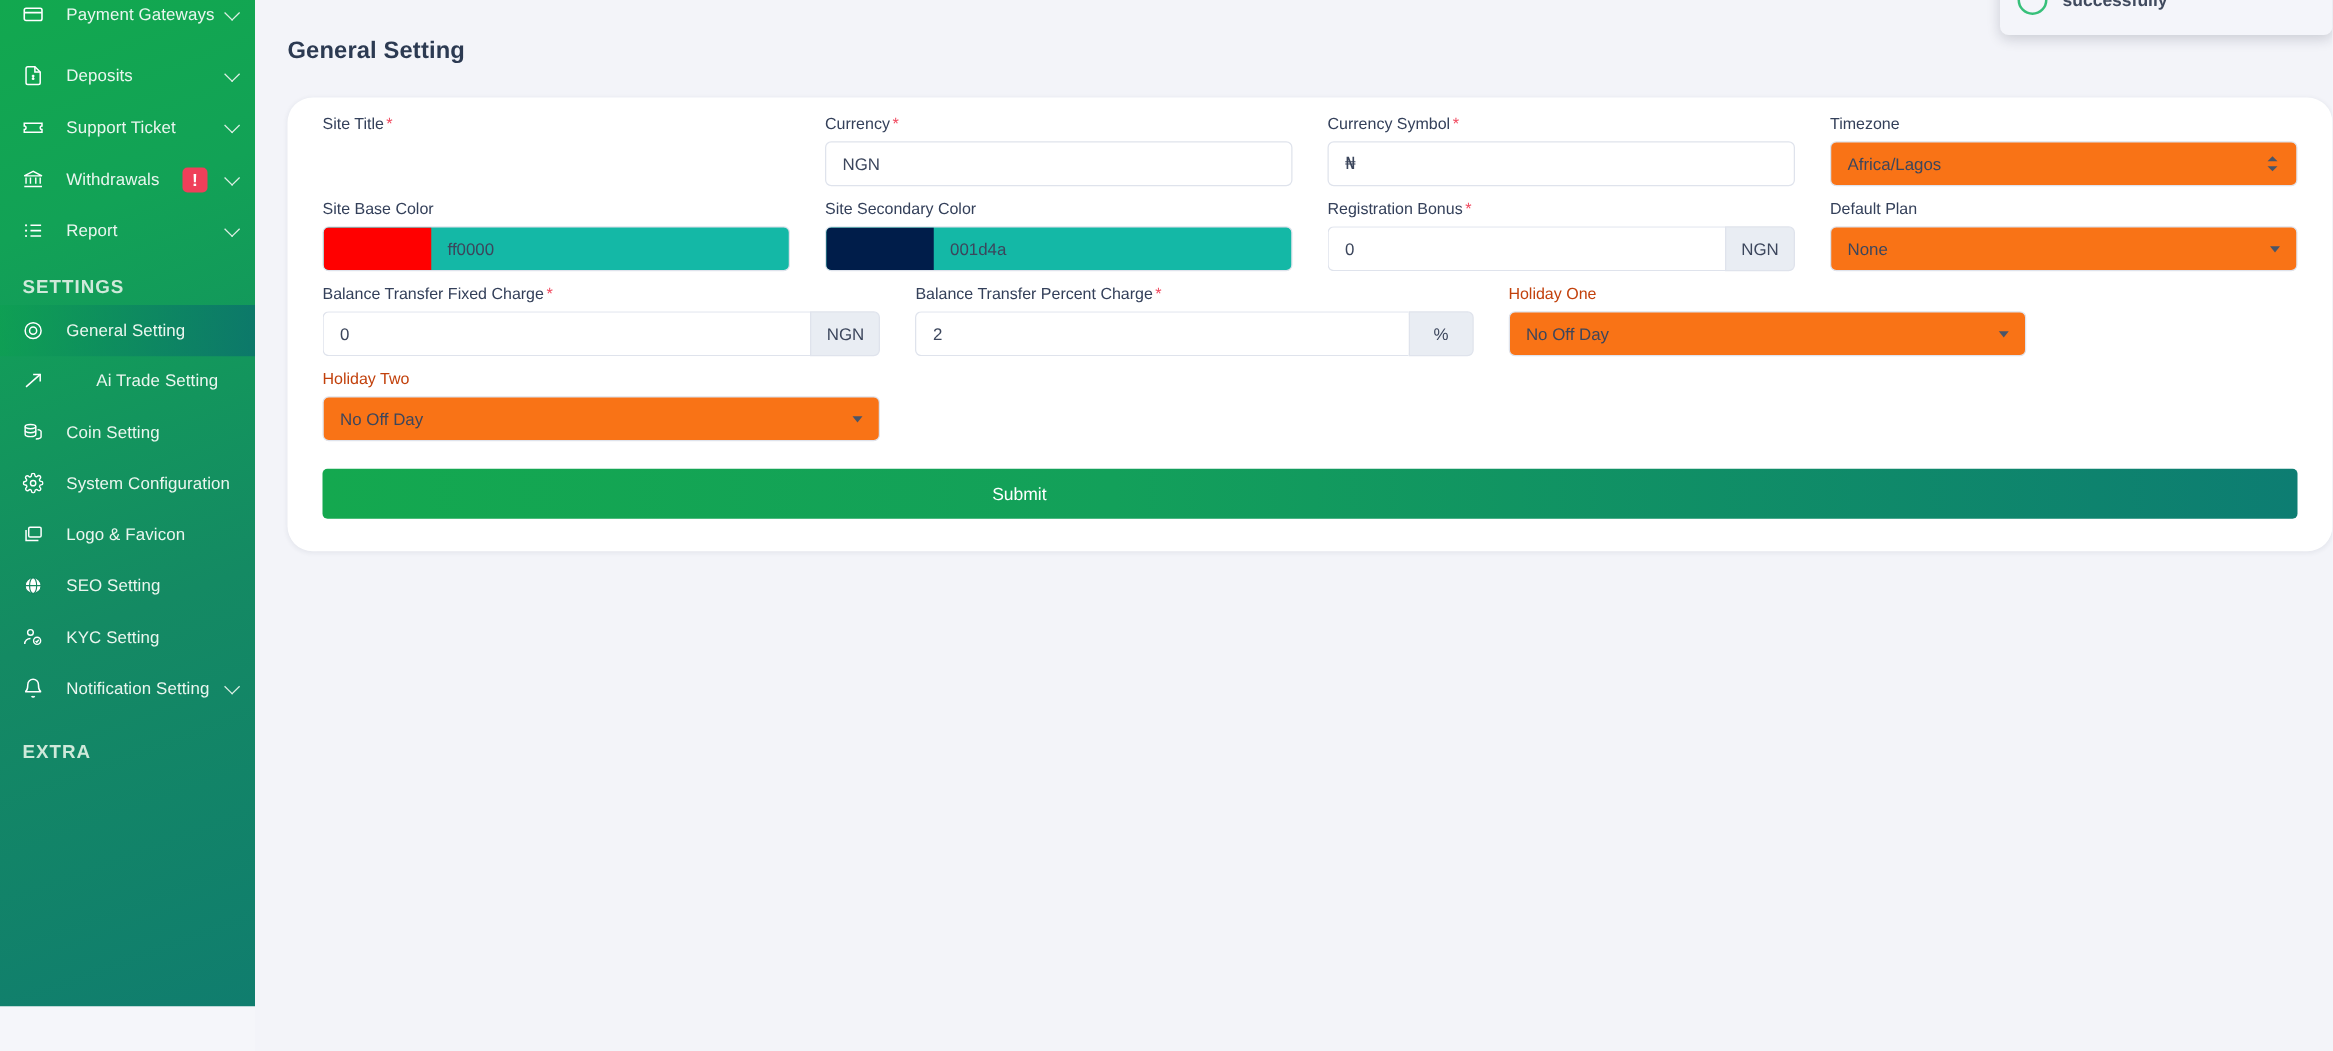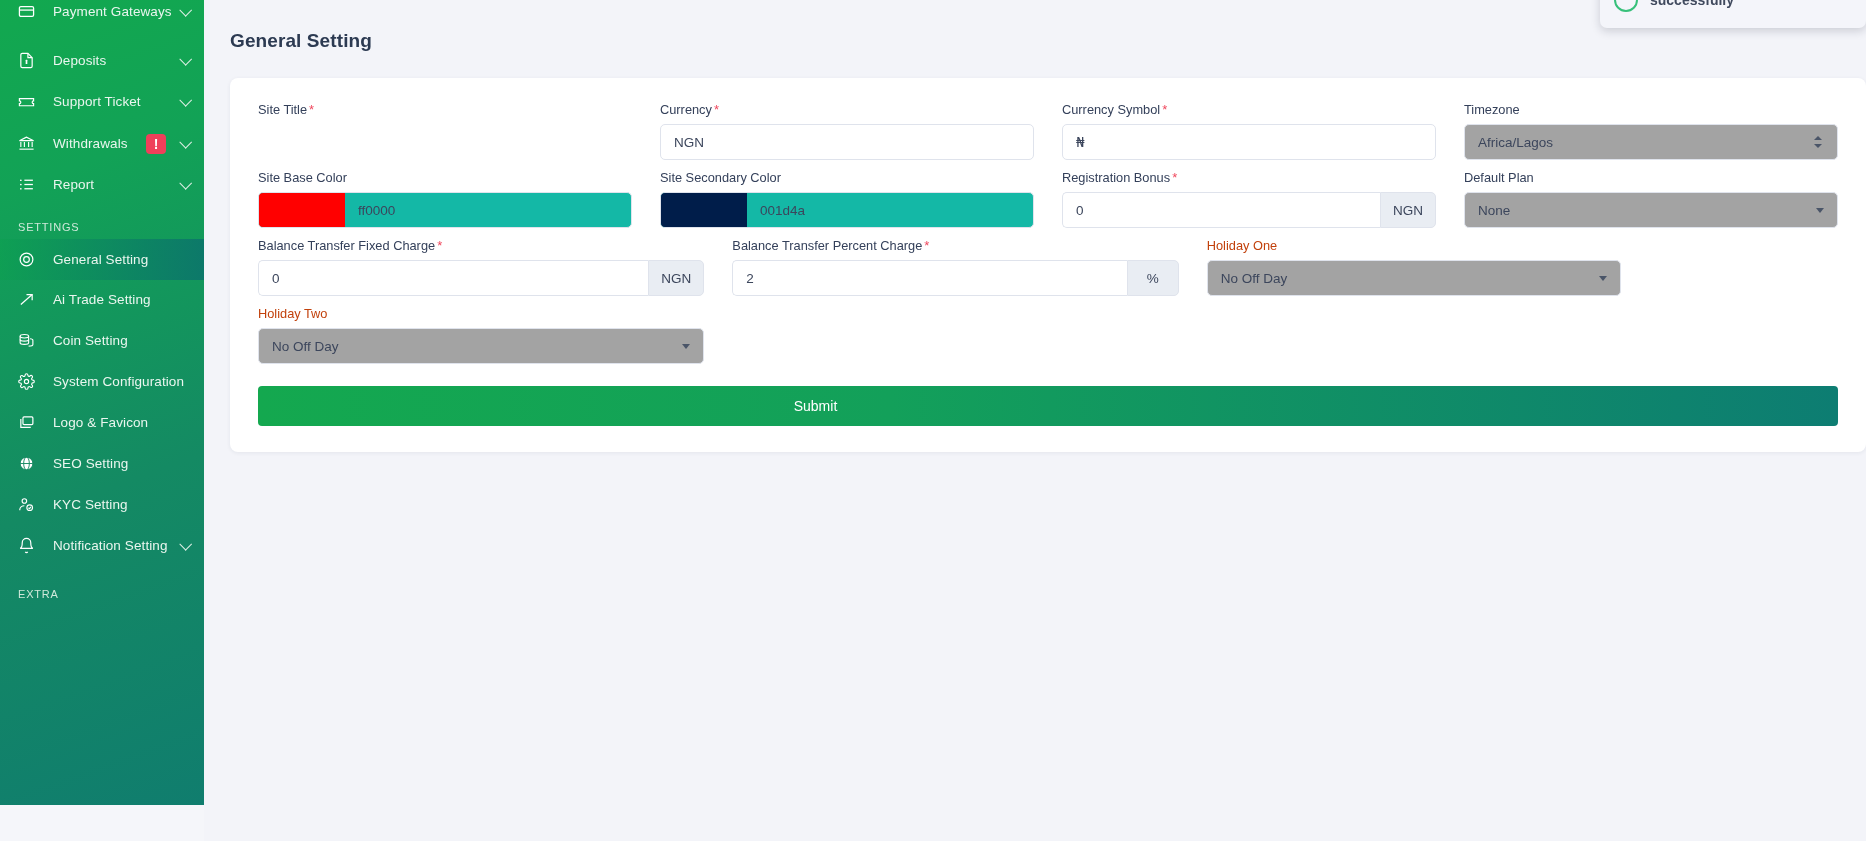--- a/index.html
+++ b/index.html
@@ -53,38 +53,38 @@
     position: absolute; right: 38px; top: 50%;
     transform: translateY(-50%);
     width: 20px; height: 20px; border-radius: 4px;
     background: #ef3f5a;
     color: #fff; font-size: 14px; font-weight: bold;
     display: flex; align-items: center; justify-content: center;
     line-height: 1;
   }
   .nav-section {
     padding: 16px 0 6px 18px;
-    font-size: 11px; font-weight: normal;
+    font-size: 15px; font-weight: bold;
     letter-spacing: 0.8px;
     color: #cfe9da;
   }
 
   
   #main { position: absolute; left: 204px; top: 0; right: 0; bottom: 0; background: #f3f4f9; }
   #page-title {
     font-size: 19px; color: #2c3a52; font-weight: bold;
     padding: 30px 0 0 26px;
     letter-spacing: 0.1px;
   }
   #card {
     position: absolute; left: 26px; top: 78px; right: 0;
     background: #ffffff;
-    border-radius: 8px;
+    border-radius: 20px;
     box-shadow: 0 1px 4px rgba(30,40,70,0.07);
-    padding: 14px 14px 26px 14px;
+    padding: 3px 14px 26px 14px;
   }
   .grid {
     display: flex; flex-wrap: wrap;
   }
   .fld { padding: 0 14px; margin-top: 10px; }
   .w25 { width: 25%; }
   .w-bt { width: 29.5%; }
   .w-bt2 { width: 29.5%; }
   .w-hol { width: 27.5%; }
   .lbl {
@@ -117,21 +117,21 @@
     font-size: 13.5px; color: #3c465c;
     padding: 0 12px;
   }
 
   .colorwrap { display: flex; height: 36px; border: 1px solid #dfe3ec; border-radius: 5px; overflow: hidden; background:#14b8a6;}
   .swatch { width: 86px; height: 100%; }
   .colorwrap .txt { padding: 0 13px; display: flex; align-items: center; flex: 1; font-size: 13.5px; color:#3c465c;}
 
   .sel {
     height: 36px; border: 1px solid #dfe3ec; border-radius: 5px;
-    background: #a3a3a3; display: flex; align-items: center;
+    background: #f97316; display: flex; align-items: center;
     position: relative; font-size: 13.5px; color: #3c465c;
     padding: 0 13px;
   }
   .sel .val { flex: 1; white-space: nowrap; overflow: hidden; }
   .sel .arrow {
     width: 0; height: 0; margin-left: 6px;
     border-left: 4.5px solid transparent;
     border-right: 4.5px solid transparent;
     border-top: 5.5px solid #4a5568;
   }
@@ -249,21 +249,21 @@
   <div class="nav-item active">
     <span class="nav-ico">
       <svg width="17" height="17" viewBox="0 0 24 24" fill="none" stroke="#fff" stroke-width="1.7">
         <circle cx="12" cy="12" r="9"></circle>
           <circle cx="12" cy="12" r="4"></circle>
       </svg>
     </span>
     <span class="nav-label">General Setting</span>
   </div>
 
-  <div class="nav-item" style="margin-top:-1px;">
+  <div class="nav-item" style="margin-top:-1px;gap:24px;">
     <span class="nav-ico">
       <svg width="17" height="17" viewBox="0 0 24 24" fill="none" stroke="#fff" stroke-width="1.7">
         <path d="M4 19 L20 5"></path>
           <polyline points="12 5 20 5 20 13"></polyline>
       </svg>
     </span>
     <span class="nav-label">Ai Trade Setting</span>
   </div>
 
   <div class="nav-item">

